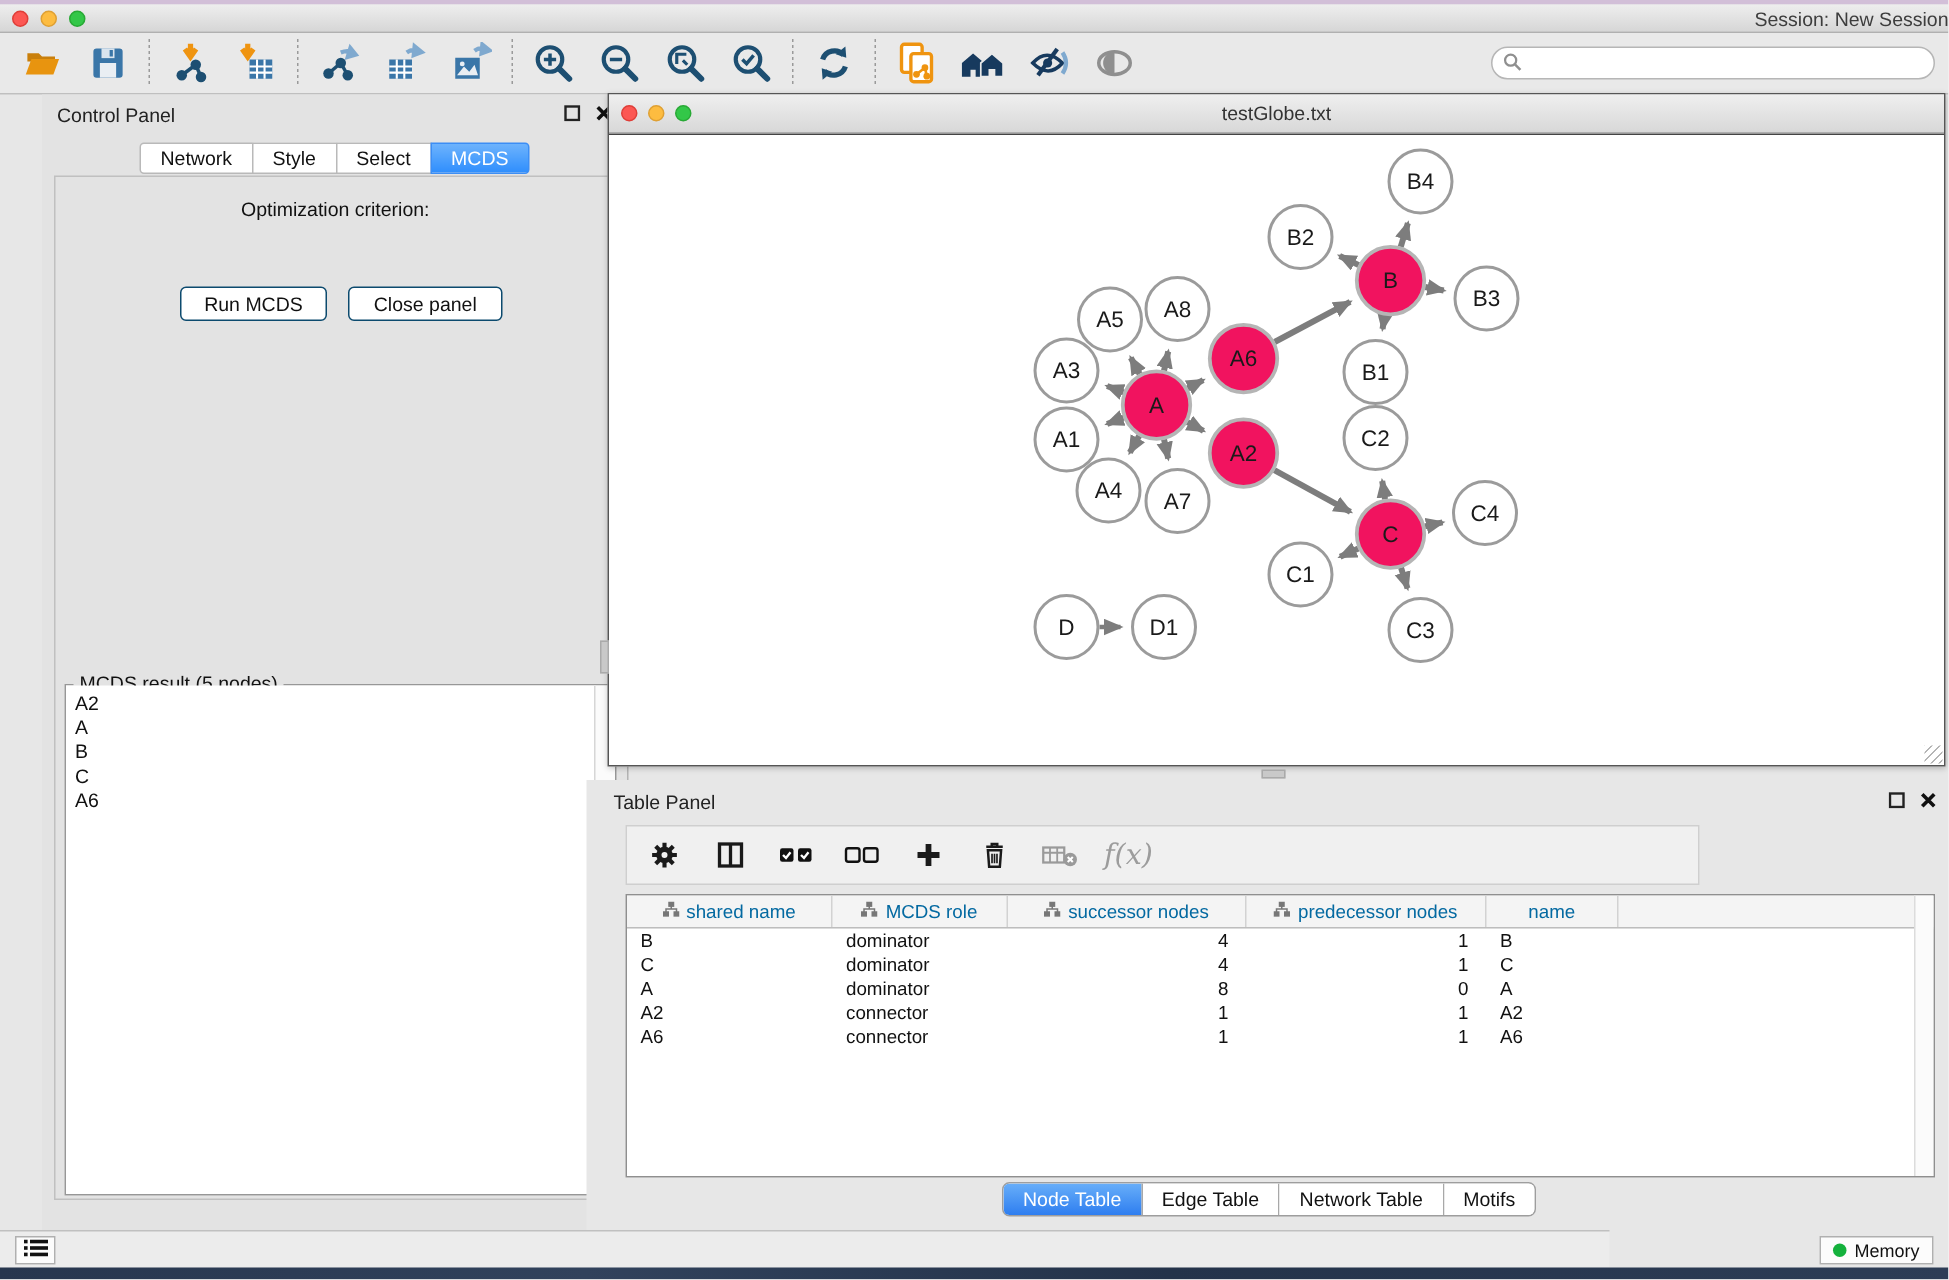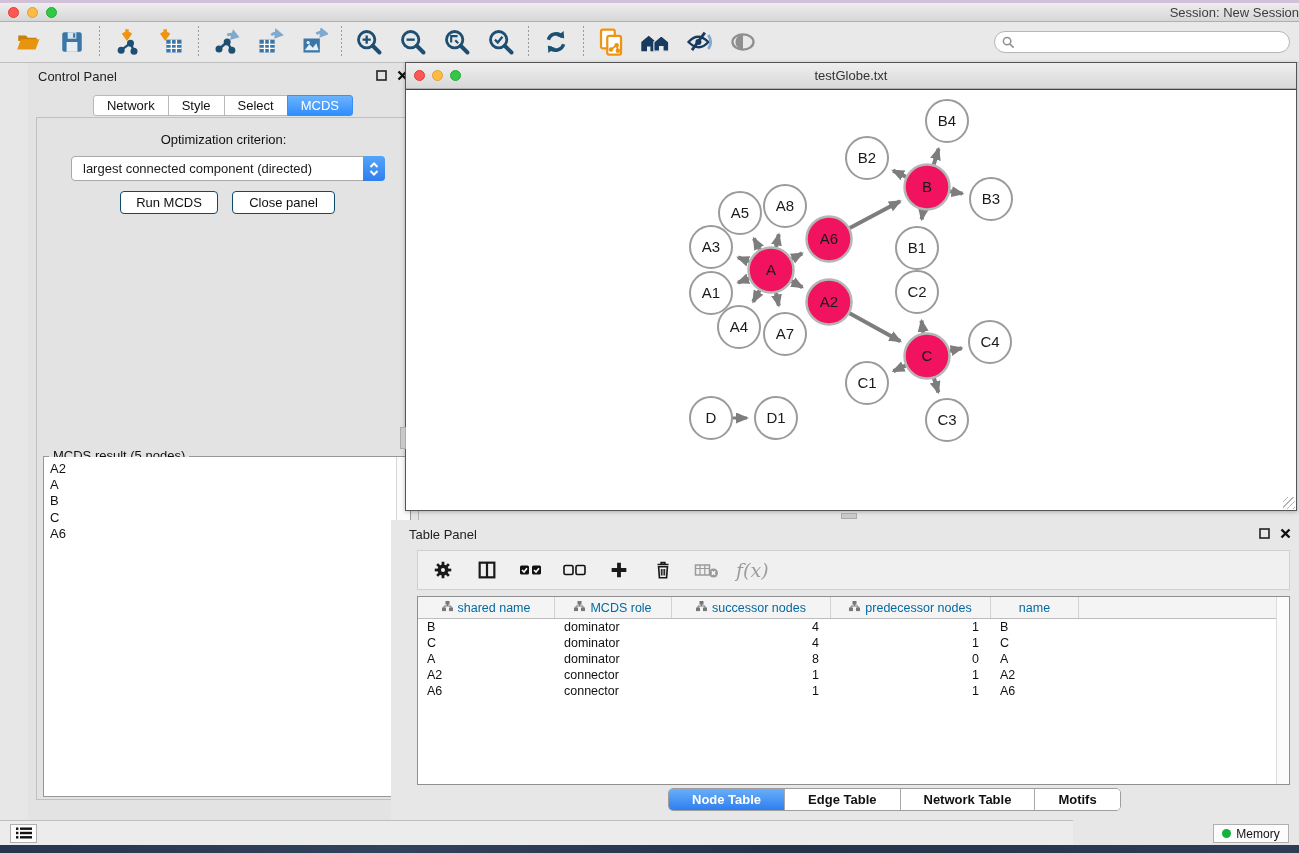--- a/index.html
+++ b/index.html
@@ -79,36 +79,36 @@
   .resize-grip { position:absolute; right:1px; bottom:1px; width:12px; height:12px;
     background:repeating-linear-gradient(135deg, transparent 0 3px, #b5b5b5 3px 4px); }
   .thumb-left { position:absolute; left:9px; top:364px; width:6px; height:22px; background:#c9c9c9; border:1px solid #aaa; }
   .thumb-bottom { position:absolute; left:450px; top:450px; width:16px; height:6px; background:#c9c9c9; border:1px solid #aaa; }
 
   
   .table-panel { position:absolute; left:0; top:457px; width:908px; height:300px; background:#e7e7e7; }
   .tp-head { position:absolute; left:18px; top:4px; width:882px; height:20px; display:flex; align-items:center;
     font-size:13px; color:#222; }
   .tp-head .ph-icons { margin-left:auto; display:flex; gap:10px; align-items:center; }
-  .tp-toolbar { position:absolute; left:26px; top:30px; width:873px; height:40px; background:#f0f0f0;
+  .tp-toolbar { position:absolute; left:26px; top:30px; width:716px; height:40px; background:#f0f0f0;
     border:1px solid #cfcfcf; display:flex; align-items:center; gap:14px; padding-left:10px; }
   .tp-toolbar .tbico { width:30px; }
   .fx-label { font-family:"DejaVu Serif", serif; font-style:italic; font-size:19px; color:#9c9c9c; }
   .data-table { position:absolute; left:26px; top:76px; width:873px; height:189px; background:#fff;
     border:1px solid #8f8f8f; overflow:hidden; }
   .dt-header { display:flex; height:22px; background:#f4f4f4; border-bottom:1px solid #bdbdbd; }
   .dt-hcell { display:flex; align-items:center; justify-content:center; gap:5px; font-size:12.5px; color:#0369a1;
     border-right:1px solid #d2d2d2; }
   .dt-row { display:flex; height:16px; }
   .dt-cell { font-size:12.5px; line-height:16px; color:#111; white-space:nowrap; overflow:hidden; }
   .dt-scroll { position:absolute; right:0; top:0; width:13px; height:100%; background:#fbfbfb; border-left:1px solid #dcdcdc; }
   .bottom-tabs { position:absolute; left:277px; top:268px; display:inline-flex; border:1px solid #9e9e9e; border-radius:5px;
     overflow:hidden; background:#fff; }
-  .bottom-tabs .tab { padding:0 23px; line-height:21px; font-size:13px; background:#fff; color:#111;
-    border-right:1px solid #a8a8a8;font-weight:bold; }
+  .bottom-tabs .tab { padding:0 13px; line-height:21px; font-size:13px; background:#fff; color:#111;
+    border-right:1px solid #a8a8a8; }
   .bottom-tabs .tab:last-child { border-right:none; }
   .bottom-tabs .tab.active { background:linear-gradient(#68aef9,#2e7ef0); color:#fff; }
 
   
   .statusbar { position:absolute; left:0; top:820px; width:1073px; height:25px; background:#ececec; border-top:1px solid #c0c0c0; }
   .list-btn { position:absolute; left:10px; top:3px; width:27px; height:19px; background:#fcfcfc; border:1px solid #b0b0b0;
     display:flex; align-items:center; justify-content:center; }
   .memory-btn { position:absolute; left:1213px; top:3px; width:76px; height:19px; background:#fcfcfc; border:1px solid #b0b0b0;
     display:flex; align-items:center; justify-content:center; gap:5px; font-size:12px; color:#111; }
   .mem-dot { width:9px; height:9px; border-radius:50%; background:#14b13c; }
@@ -303,29 +303,20 @@
         </span>
       </div>
       <div class="cp-tabs">
           <span class="tab">Network</span>
           <span class="tab">Style</span>
           <span class="tab">Select</span>
           <span class="tab active">MCDS</span>
         </div>
       <div class="cp-box">
         <div class="opt-label">Optimization criterion:</div>
-        <div class="criterion">
-          <span class="crit-text">largest connected component (directed)</span>
-          <span class="stepper">
-            <svg width="10" height="14" viewBox="0 0 10 14">
-                <path d="M1.5 5 L5 1.5 8.5 5" stroke="#fff" stroke-width="2" fill="none"></path>
-                <path d="M1.5 9 L5 12.5 8.5 9" stroke="#fff" stroke-width="2" fill="none"></path>
-              </svg>
-          </span>
-        </div>
         <div class="cp-btn btn-run">Run MCDS</div>
         <div class="cp-btn btn-close">Close panel</div>
         <div class="groupbox">
           <span class="gb-title">MCDS result (5 nodes)</span>
           <div class="gb-list">
               <div class="list-item">A2</div>
               <div class="list-item">A</div>
               <div class="list-item">B</div>
               <div class="list-item">C</div>
               <div class="list-item">A6</div>

